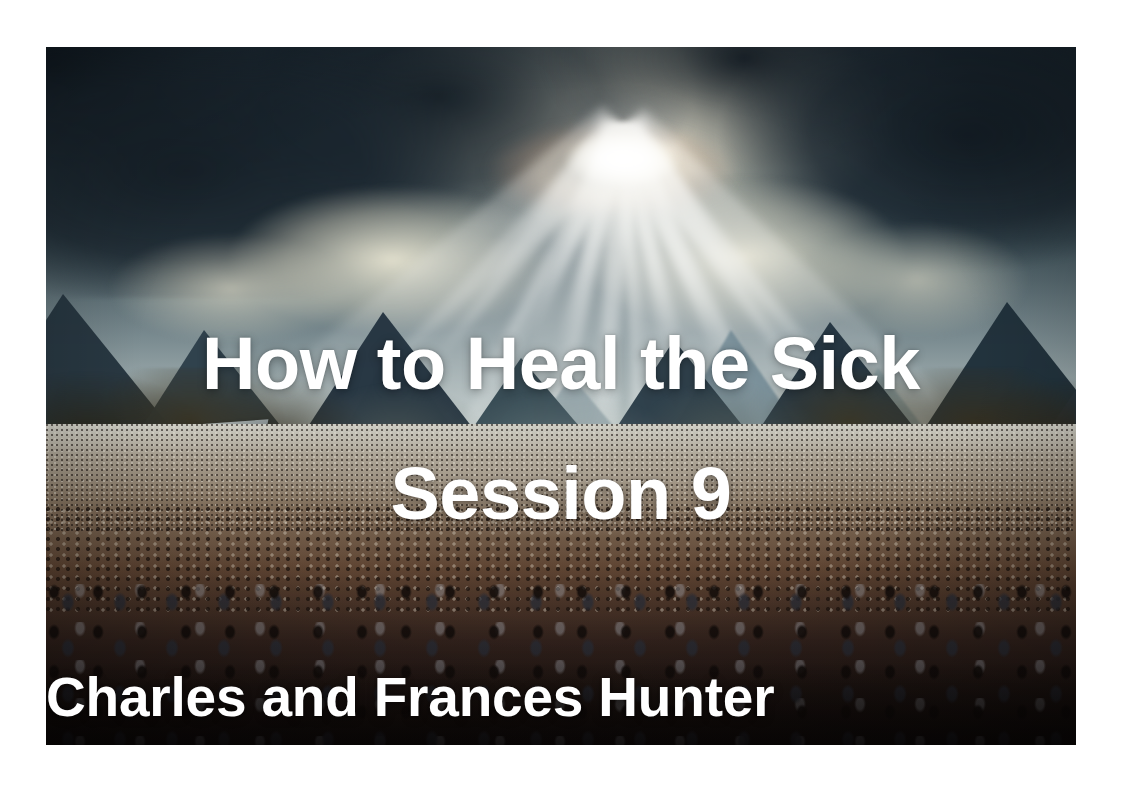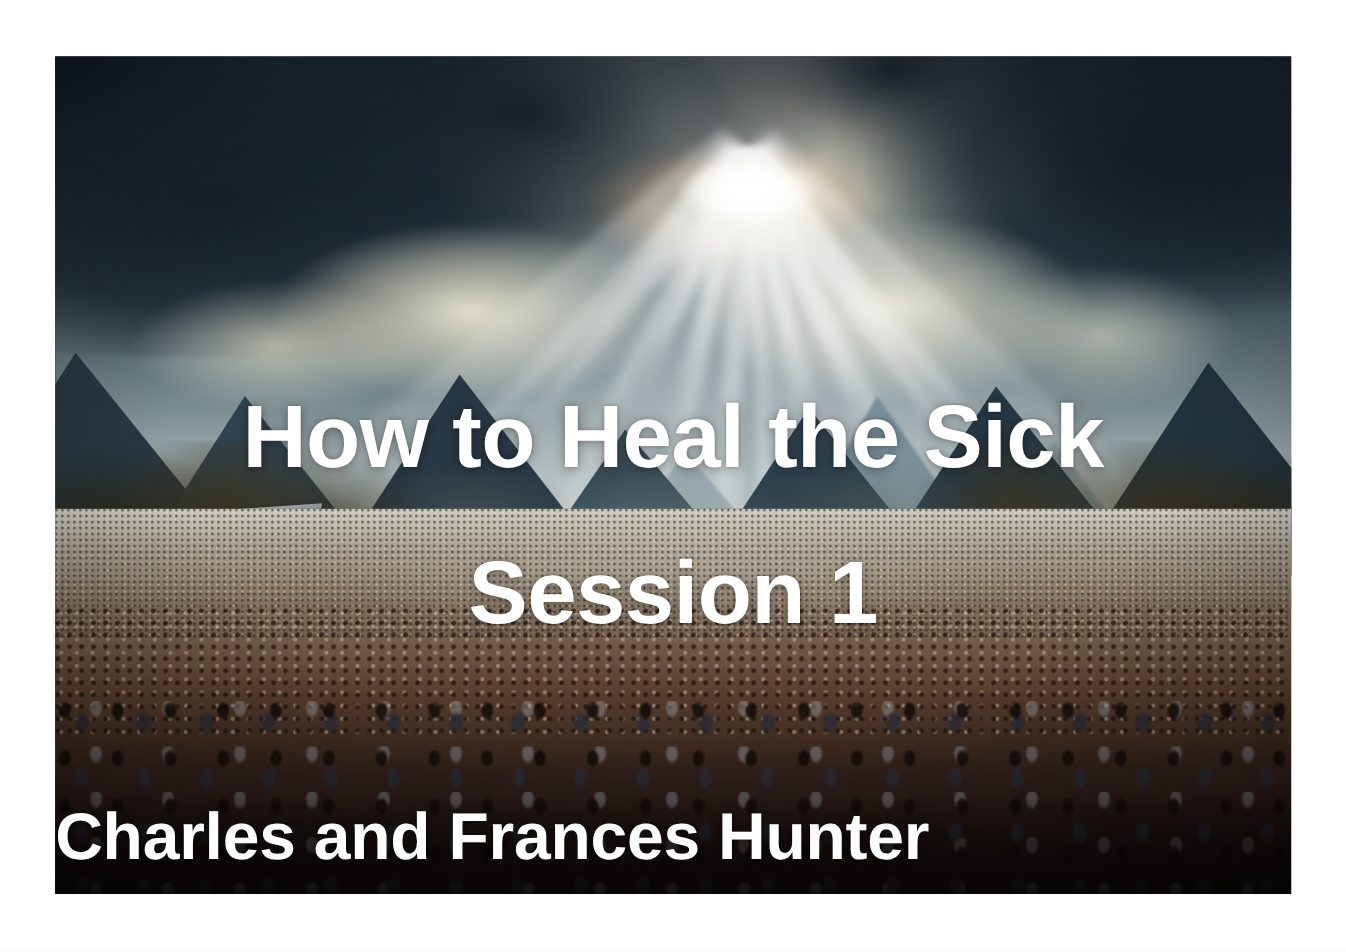--- a/index.html
+++ b/index.html
@@ -376,19 +376,19 @@
       <div class="heads heads-far"></div>
       <div class="heads heads-mid"></div>
       <div class="heads heads-near"></div>
       <div class="foreground-dark"></div>
     </div>
 
     <div class="vignette"></div>
 
     <div class="title-block">
       <span class="title-line">How to Heal the Sick</span>
-      <span class="title-line second">Session 1</span>
+      <span class="title-line second">Session 9</span>
     </div>
 
     <div class="author">Charles and Frances Hunter</div>
 
   </div>
 </div>
 
 </body></html>

